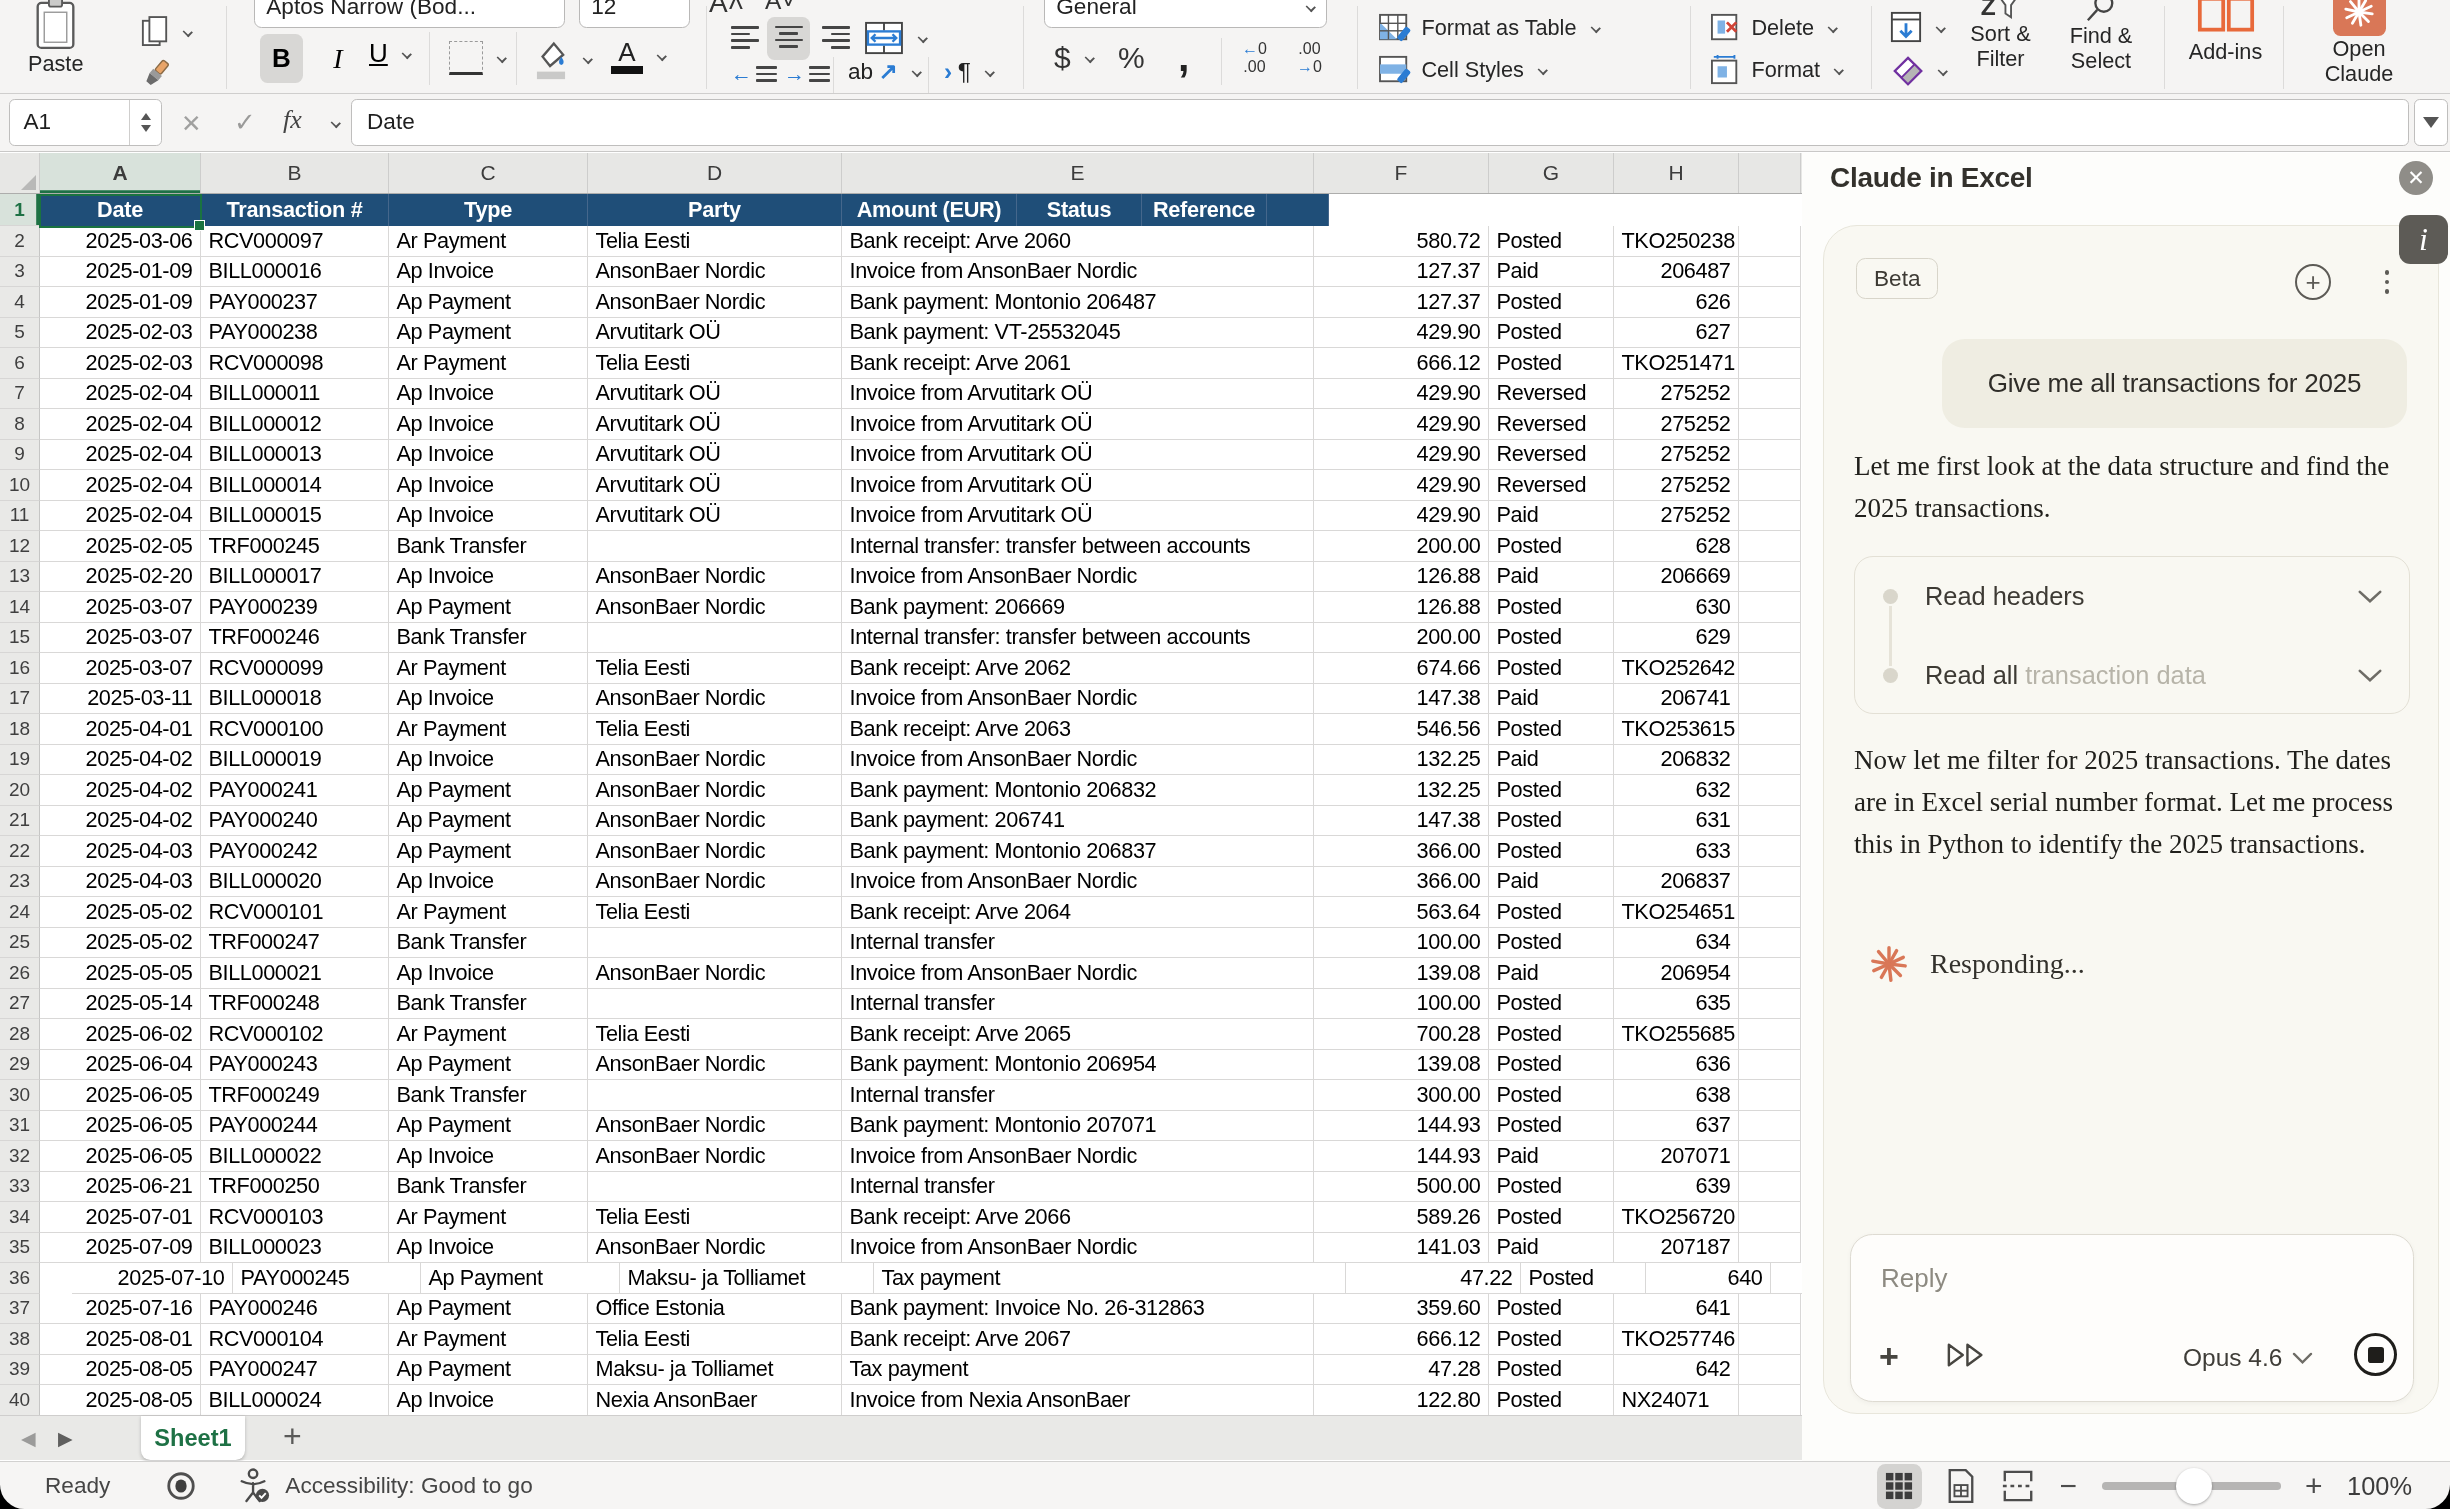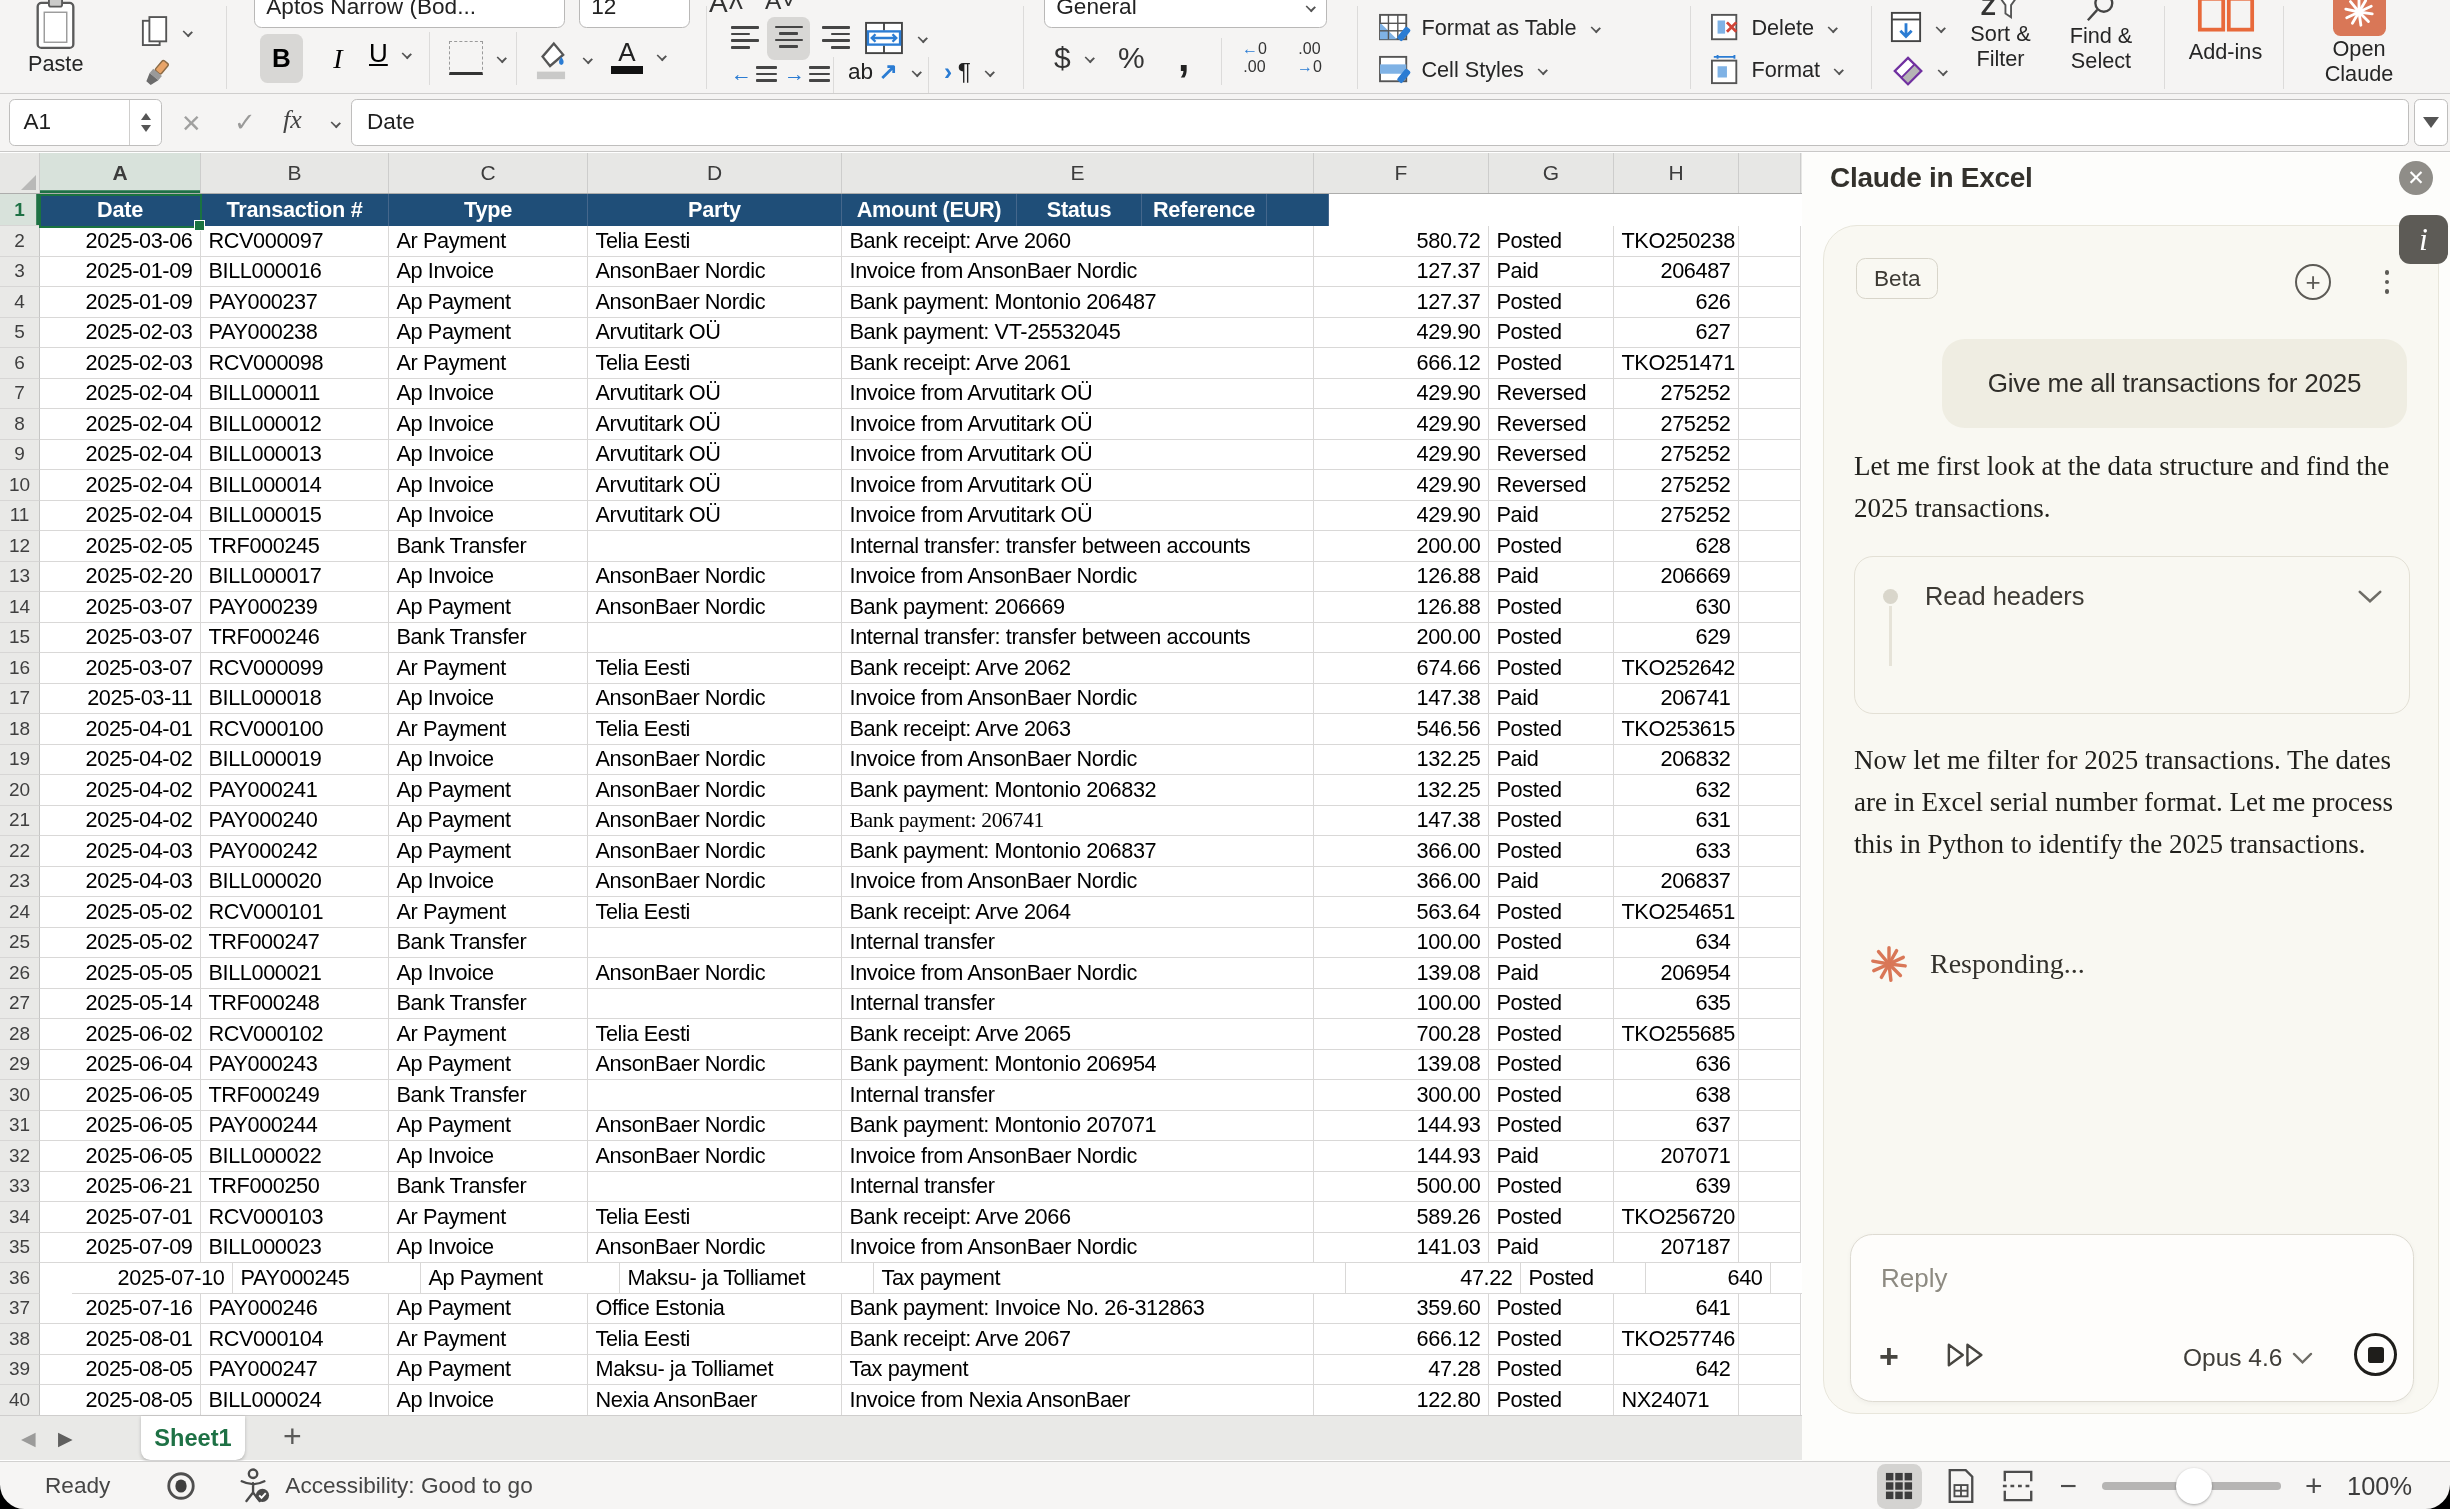--- a/index.html
+++ b/index.html
@@ -666,21 +666,21 @@
         <div class="dc" style="width: 125px;">Posted</div>
         <div class="dc r" style="width: 125px;">632</div>
         <div class="dc" style="width: 62px;"></div>
       </div>
       <div class="drow">
         <div class="rn">21</div>
         <div class="dc r" style="width: 161px;">2025-04-02</div>
         <div class="dc" style="width: 188px;">PAY000240</div>
         <div class="dc" style="width: 199px;">Ap Payment</div>
         <div class="dc" style="width: 254px;">AnsonBaer Nordic</div>
-        <div class="dc" style="width: 472px; font-family: Liberation Serif, serif;">Bank payment: 206741</div>
+        <div class="dc" style="width: 472px;">Bank payment: 206741</div>
         <div class="dc r" style="width: 175px;">147.38</div>
         <div class="dc" style="width: 125px;">Posted</div>
         <div class="dc r" style="width: 125px;">631</div>
         <div class="dc" style="width: 62px;"></div>
       </div>
       <div class="drow">
         <div class="rn">22</div>
         <div class="dc r" style="width: 161px;">2025-04-03</div>
         <div class="dc" style="width: 188px;">PAY000242</div>
         <div class="dc" style="width: 199px;">Ap Payment</div>
@@ -1006,20 +1006,29 @@
       <div id="connector"></div>
       <div class="steprow" style="top:0">
         <span class="stepdot"></span>
         <span class="steplabel"><span>Read headers</span><span class="dim"></span></span>
         <span class="stepchv">
           <svg width="26" height="15" viewBox="0 0 28 16">
               <polyline points="3,3 14,13 25,3" fill="none" stroke="#6e6c66" stroke-width="2.8" stroke-linecap="round"></polyline>
             </svg>
         </span>
       </div>
+      <div class="steprow" style="top:79px">
+        <span class="stepdot"></span>
+        <span class="steplabel"><span>Read all </span><span class="dim">transaction data</span></span>
+        <span class="stepchv">
+          <svg width="26" height="15" viewBox="0 0 28 16">
+              <polyline points="3,3 14,13 25,3" fill="none" stroke="#6e6c66" stroke-width="2.8" stroke-linecap="round"></polyline>
+            </svg>
+        </span>
+      </div>
     </div>
 
     <p id="para2" class="serif">Now let me filter for 2025 transactions. The dates are in Excel serial number format. Let me process this in Python to identify the 2025 transactions.</p>
 
     <div id="responding">
       <span>
         <svg width="40" height="40" viewBox="0 0 42 42" stroke="#d97757" stroke-width="3.6" stroke-linecap="round">
           <line x1="21" y1="21" x2="21" y2="4"></line>
             <line x1="21" y1="21" x2="29" y2="7"></line>
             <line x1="21" y1="21" x2="36" y2="14"></line>

